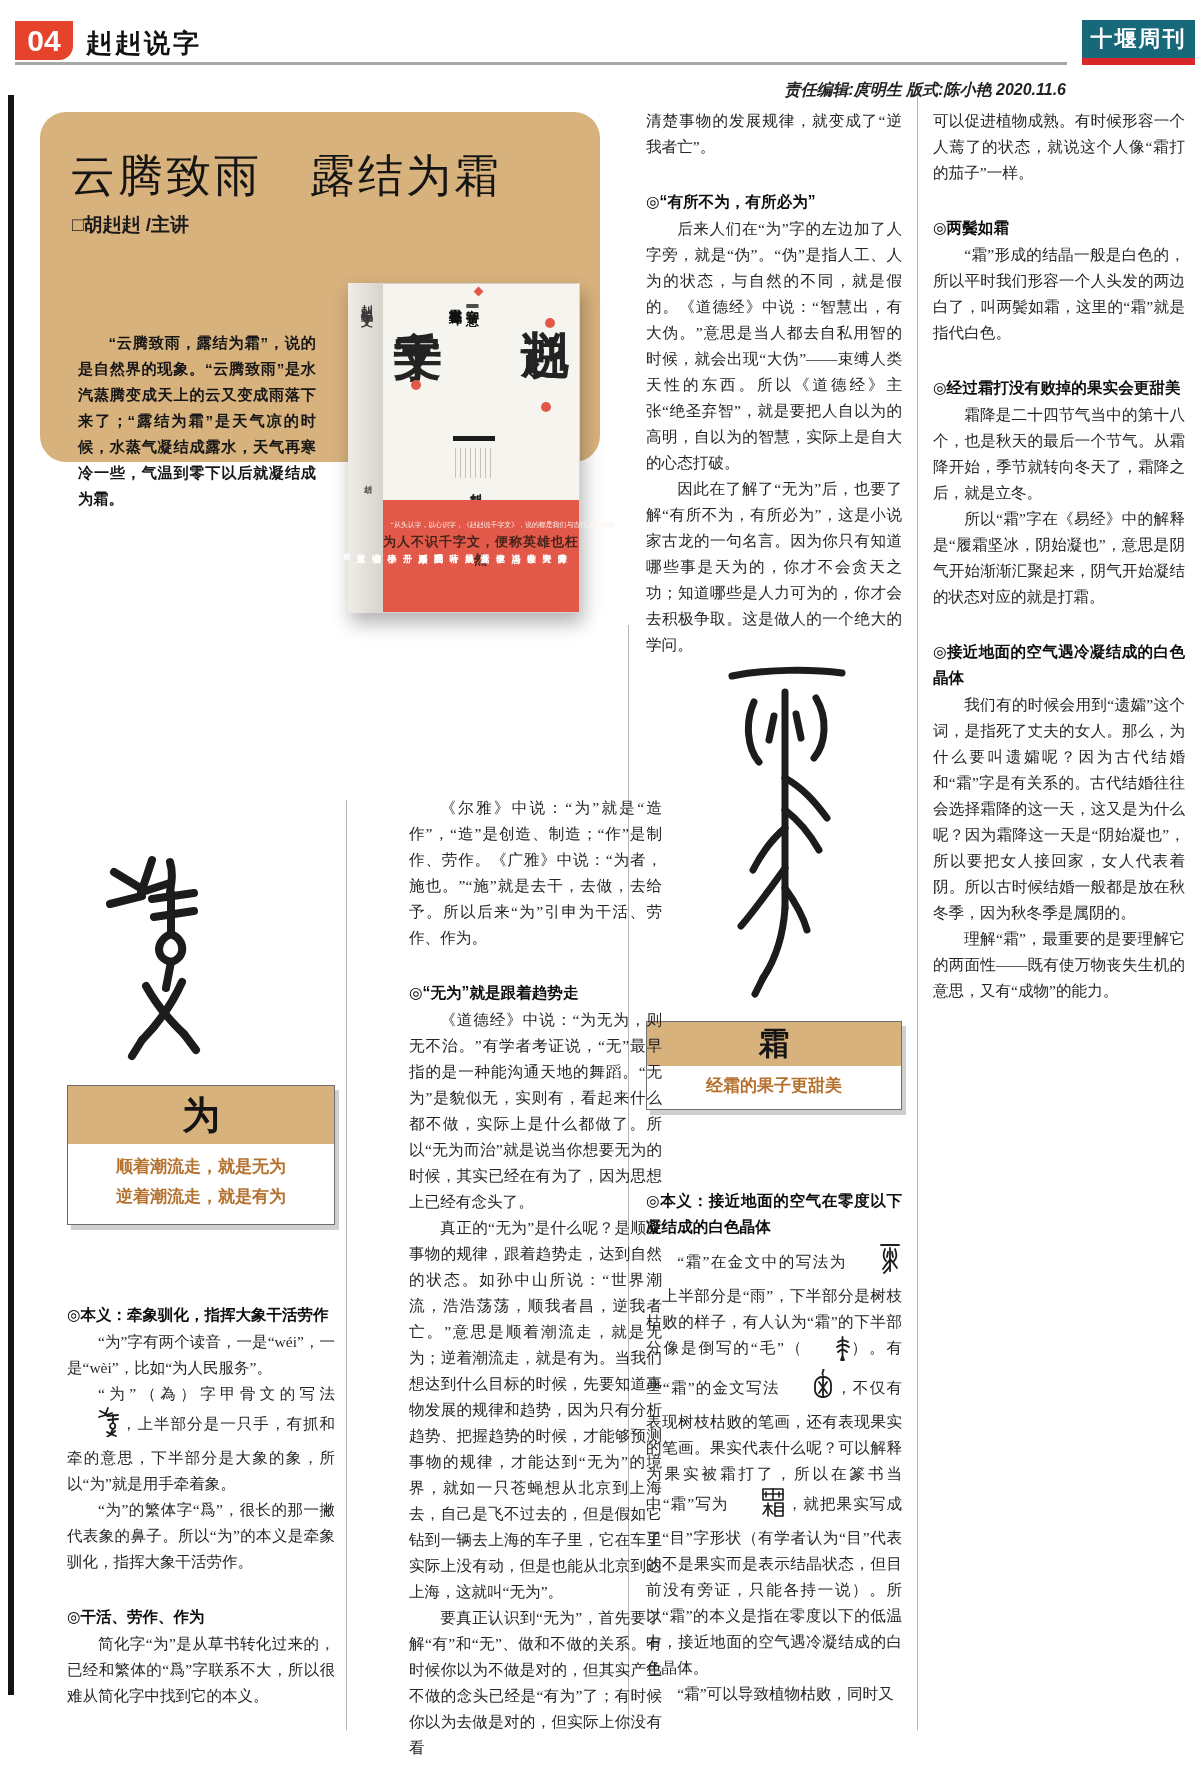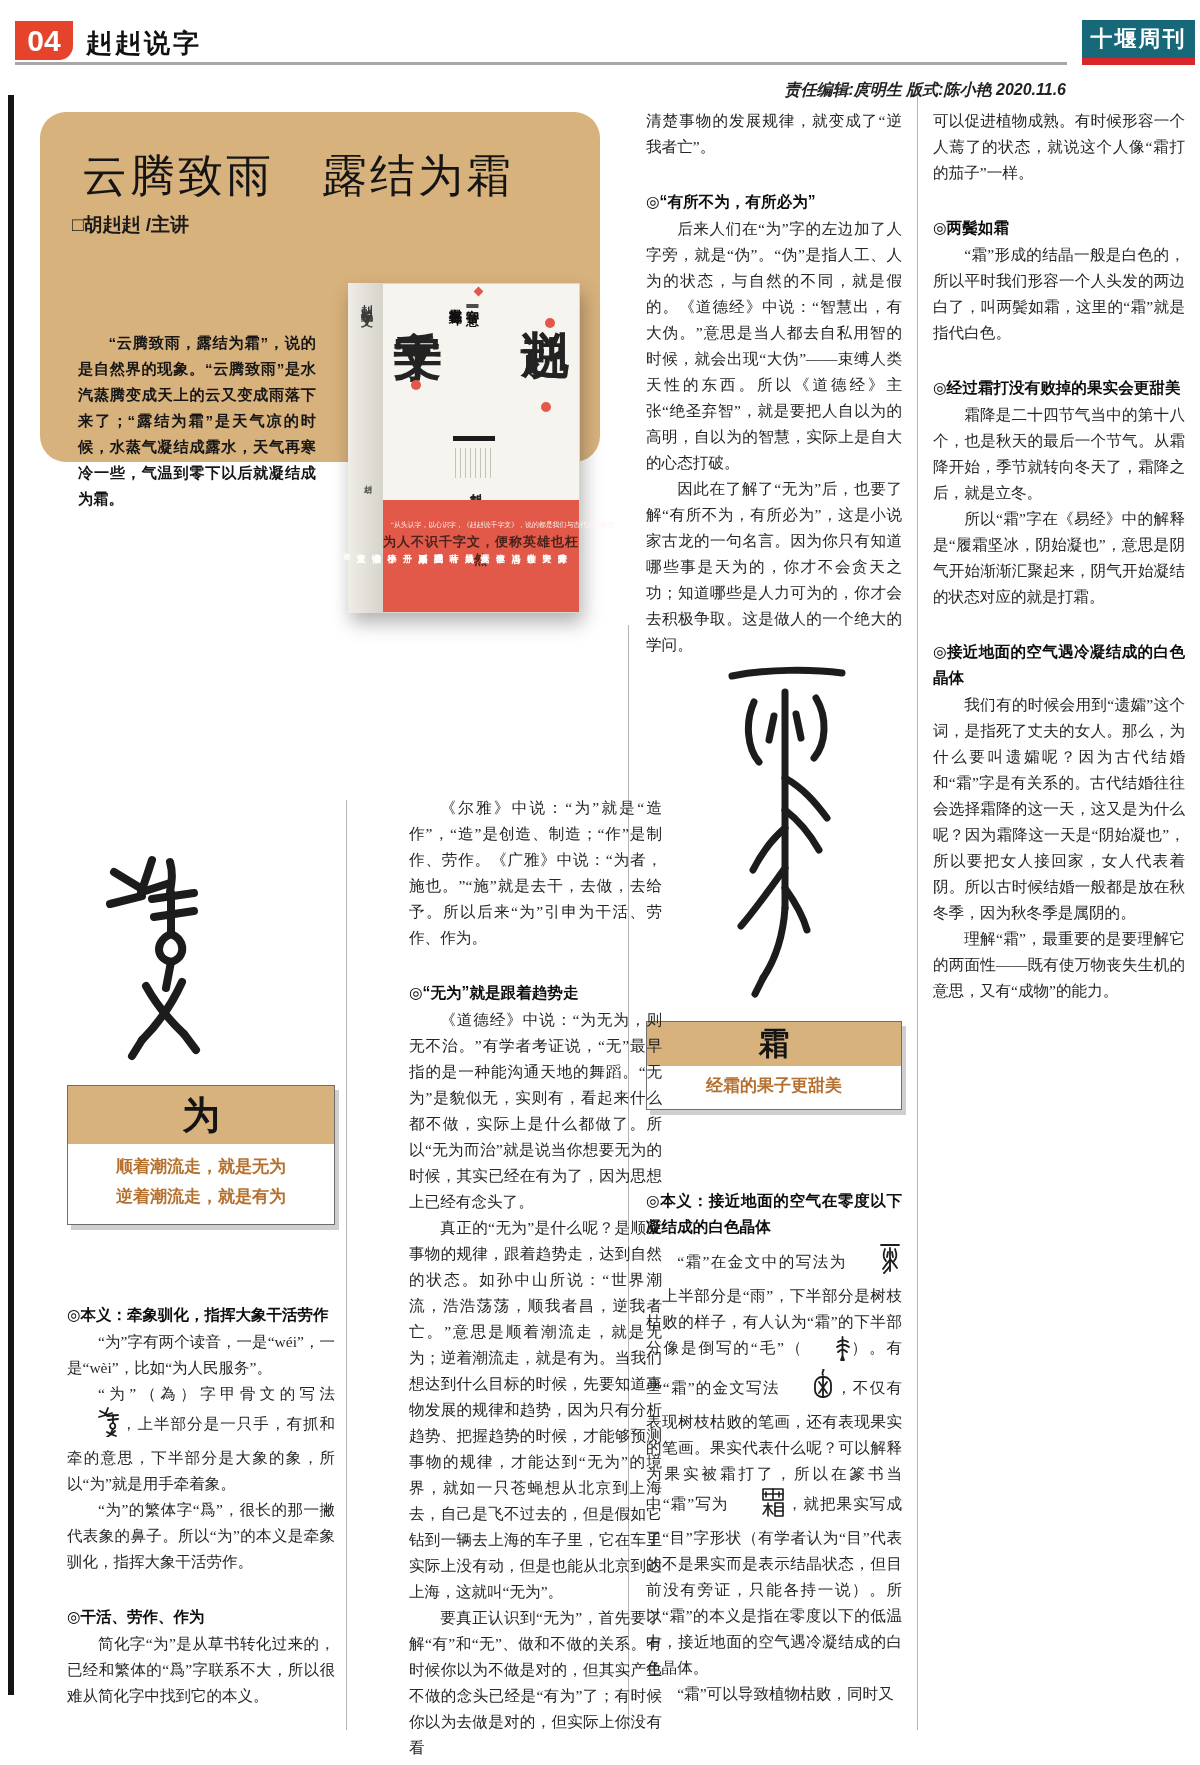--- a/index.html
+++ b/index.html
@@ -14,21 +14,21 @@
                  font-size:26px;font-weight:700;color:#111;letter-spacing:3px;}
   .header-rule{left:15px;top:62px;width:1052px;height:3px;background:#a7a7a7;}
   .editors{left:600px;top:36px;width:466px;text-align:right;font-family:"Liberation Sans","DejaVu Sans",sans-serif;
            font-style:italic;font-weight:700;font-size:16px;color:#222;margin-top:44px;}
   .masthead{left:1082px;top:20px;width:113px;height:38px;background:#17697a;color:#fff;
             font-size:22px;font-weight:700;text-align:center;line-height:38px;letter-spacing:2px;}
   .masthead-stripe{left:1082px;top:58px;width:113px;height:7px;background:#d8262b;}
   .left-rule{left:8px;top:95px;width:6px;height:1600px;background:#141414;}
   
   .lead-box{left:40px;top:112px;width:560px;height:350px;background:#d8b27d;border-radius:26px;}
-  .lead-title{left:70px;top:146px;width:520px;font-size:45px;font-weight:400;color:#151515;letter-spacing:3px;margin-left:12px;}
+  .lead-title{left:70px;top:146px;width:520px;font-size:45px;font-weight:400;color:#151515;letter-spacing:3px;}
   .lead-byline{left:72px;top:212px;font-family:"Liberation Sans","DejaVu Sans",sans-serif;
                font-size:19px;font-weight:600;color:#1a1a1a;}
   .lead-intro{left:78px;top:330px;width:238px;font-family:"Liberation Sans","DejaVu Sans",sans-serif;
               font-size:15.2px;font-weight:700;line-height:26px;text-align:justify;text-indent:2em;color:#161616;}
   
   .book{left:348px;top:283px;width:232px;height:330px;display:flex;box-shadow:3px 10px 18px rgba(0,0,0,.30);}
   .book-spine{width:34px;height:100%;background:linear-gradient(90deg,#efede6,#d6d4cb);position:relative;}
   .spine-text{position:absolute;left:10px;top:12px;writing-mode:vertical-rl;text-orientation:upright;
               font-size:12px;font-weight:700;color:#3a3a3a;letter-spacing:2px;}
   .spine-author{position:absolute;left:13px;top:196px;writing-mode:vertical-rl;text-orientation:upright;

